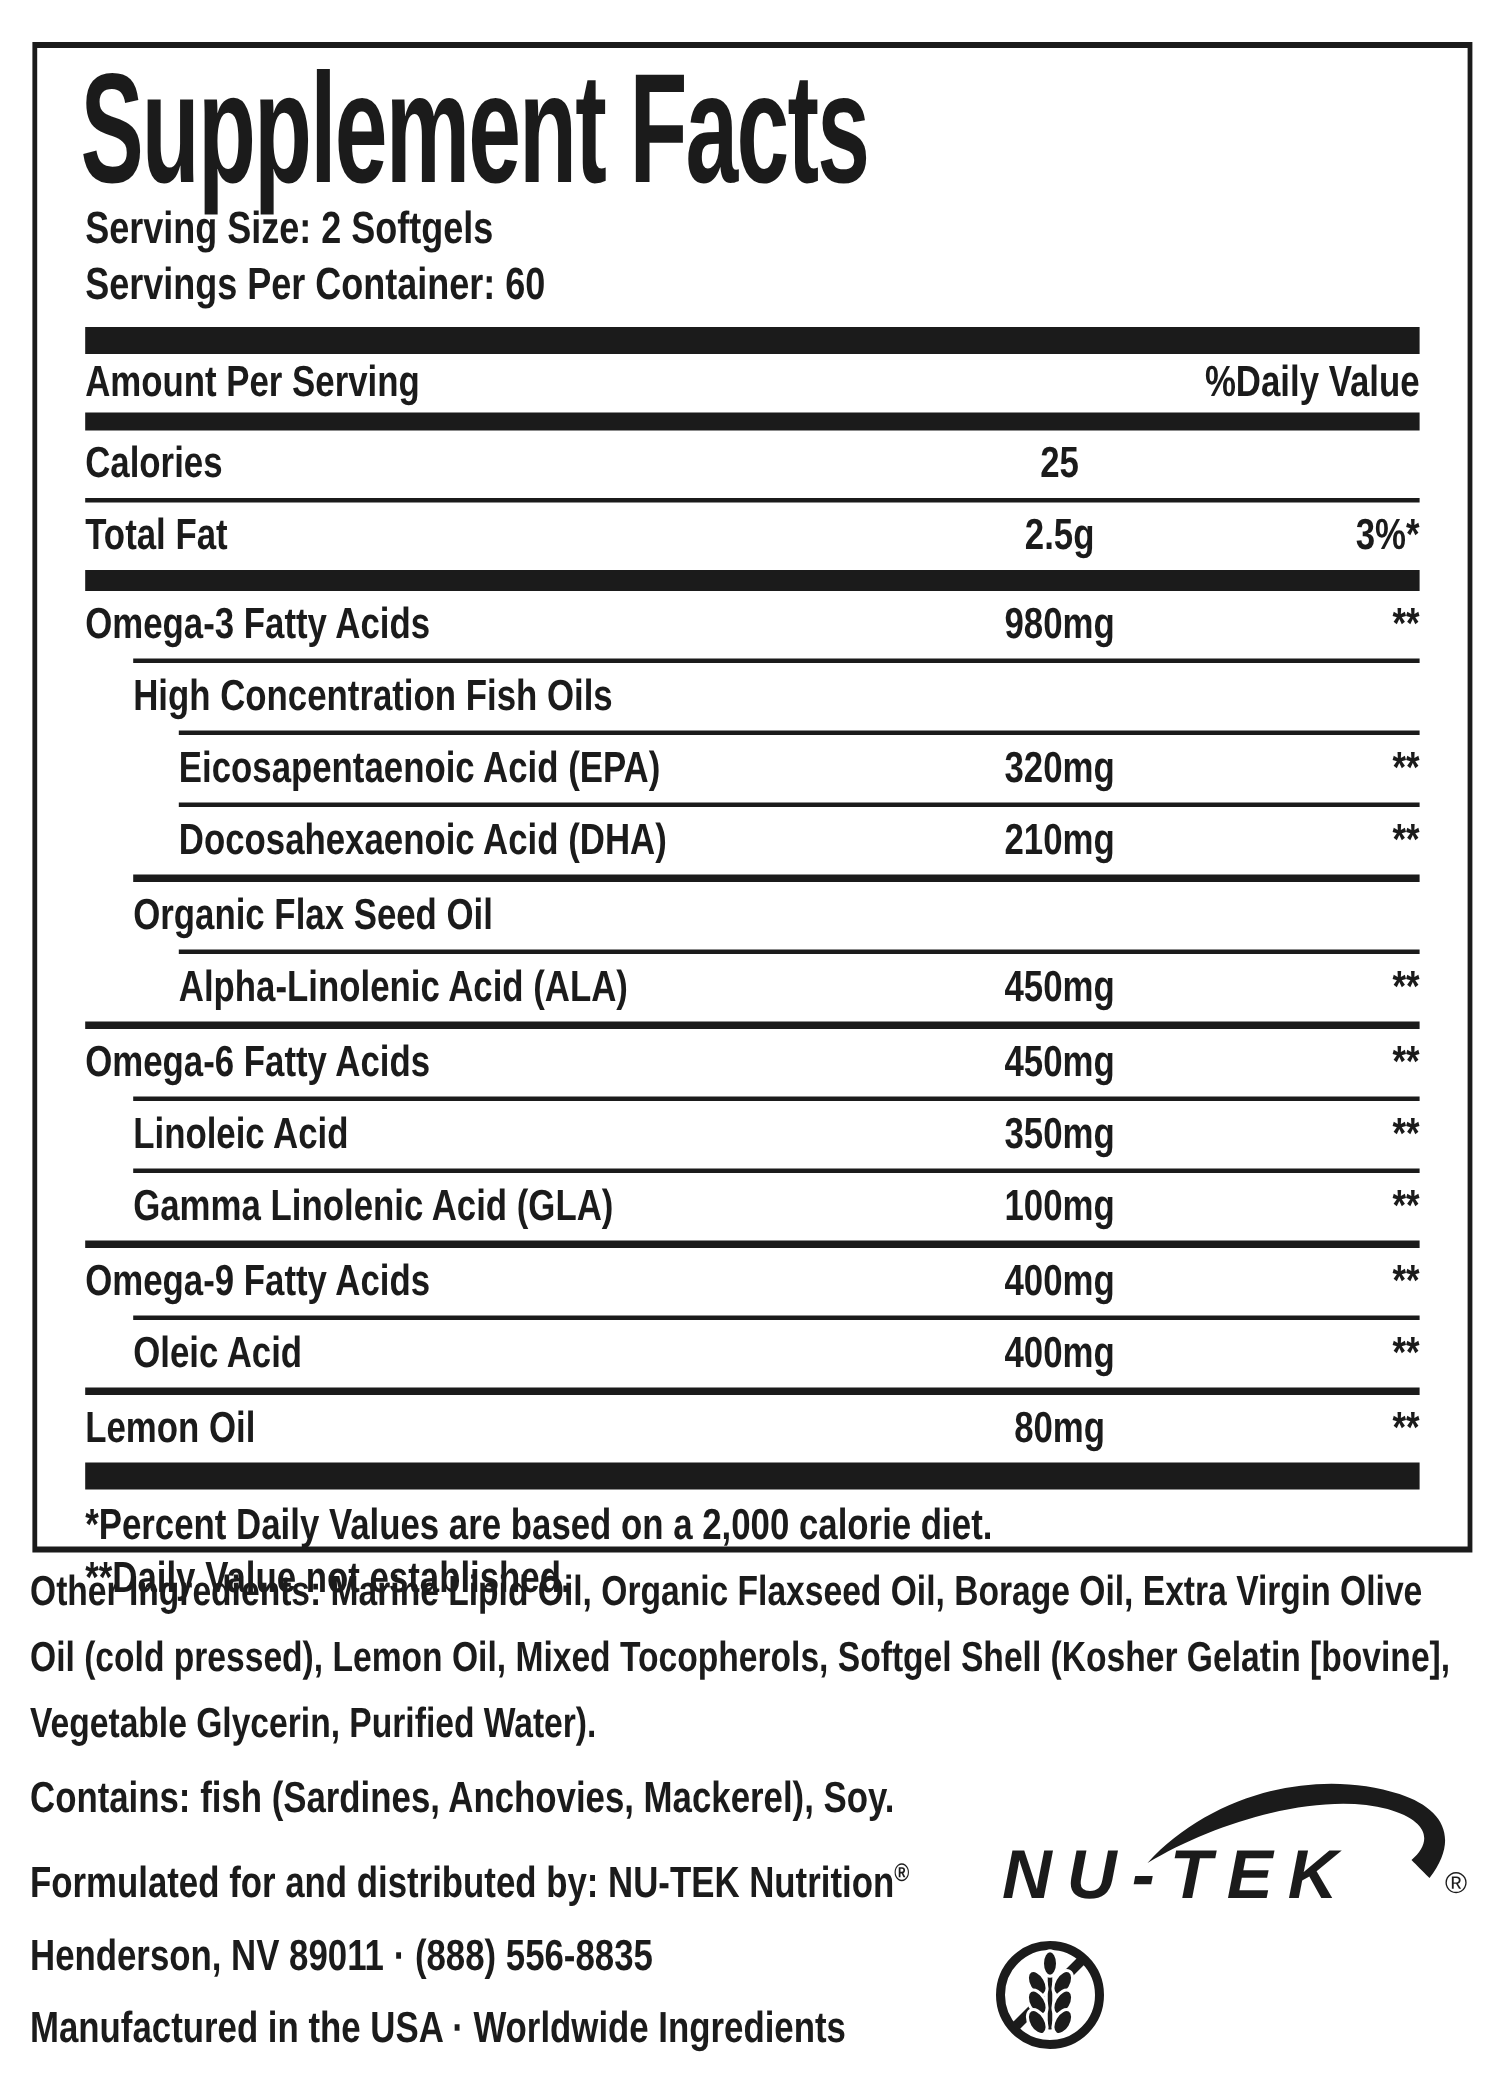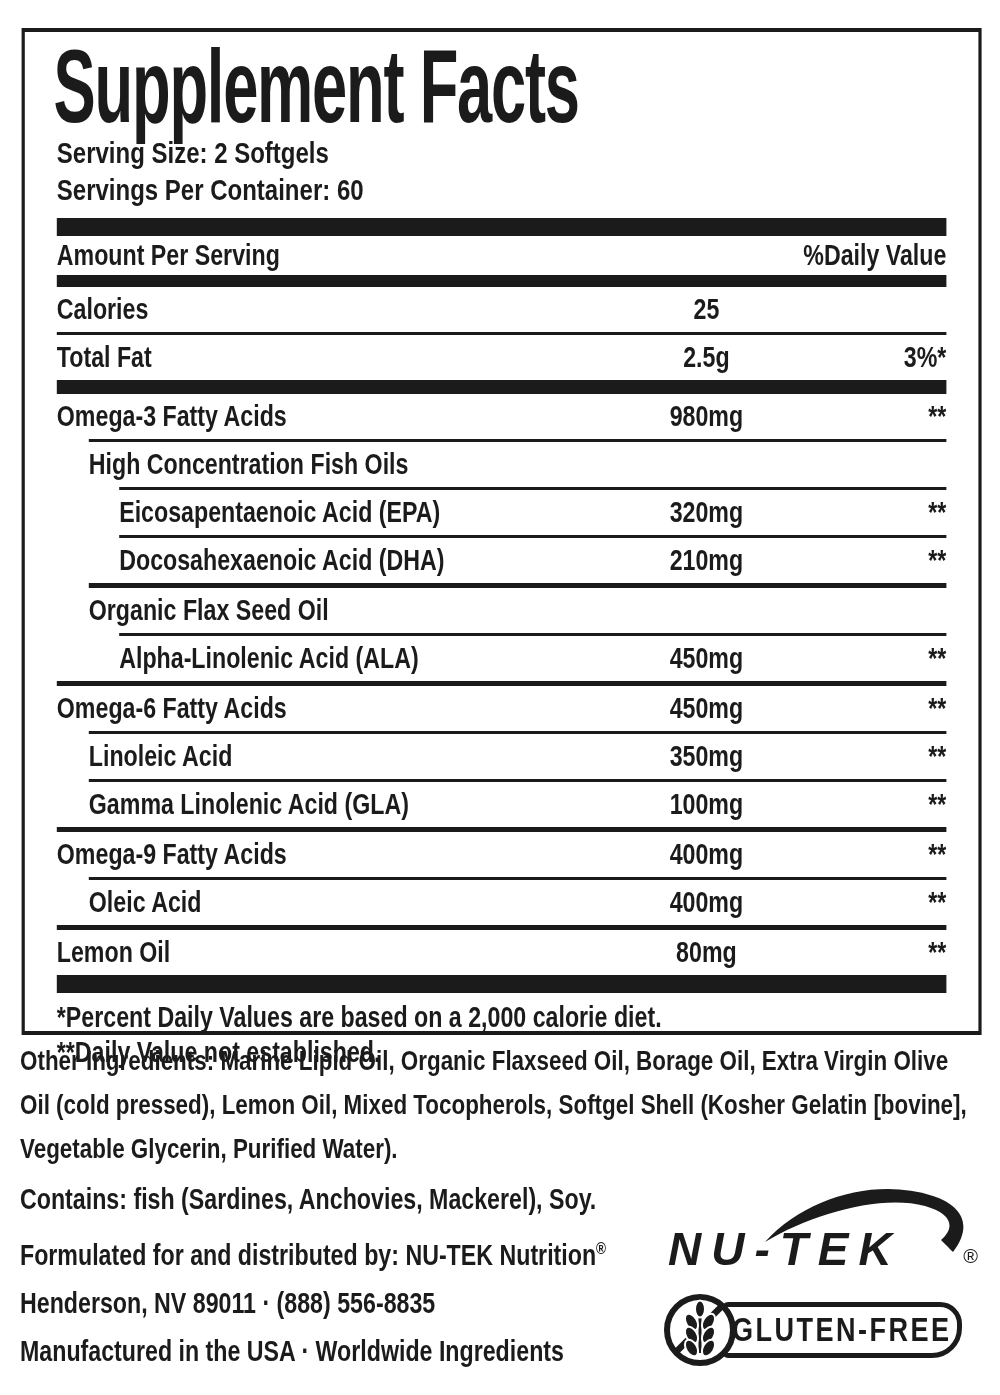--- a/index.html
+++ b/index.html
@@ -228,18 +228,15 @@
         <rect x="35.5" y="13" width="5" height="49" rx="2"></rect>
         <ellipse cx="38" cy="17" rx="5" ry="8.5"></ellipse>
         <ellipse cx="29.5" cy="30" rx="5.5" ry="9" transform="rotate(-30 29.5 30)"></ellipse>
         <ellipse cx="46.5" cy="30" rx="5.5" ry="9" transform="rotate(30 46.5 30)"></ellipse>
         <ellipse cx="29.5" cy="43" rx="5.5" ry="9" transform="rotate(-30 29.5 43)"></ellipse>
         <ellipse cx="46.5" cy="43" rx="5.5" ry="9" transform="rotate(30 46.5 43)"></ellipse>
         <ellipse cx="29.5" cy="56" rx="5.5" ry="9" transform="rotate(-30 29.5 56)"></ellipse>
         <ellipse cx="46.5" cy="56" rx="5.5" ry="9" transform="rotate(30 46.5 56)"></ellipse>
       </g>
     </svg>
-    <div class="gf-box">
-      <span class="gf-text">GLUTEN-FREE</span>
-    </div>
   </div>
 
 </div>
 
 </body></html>

